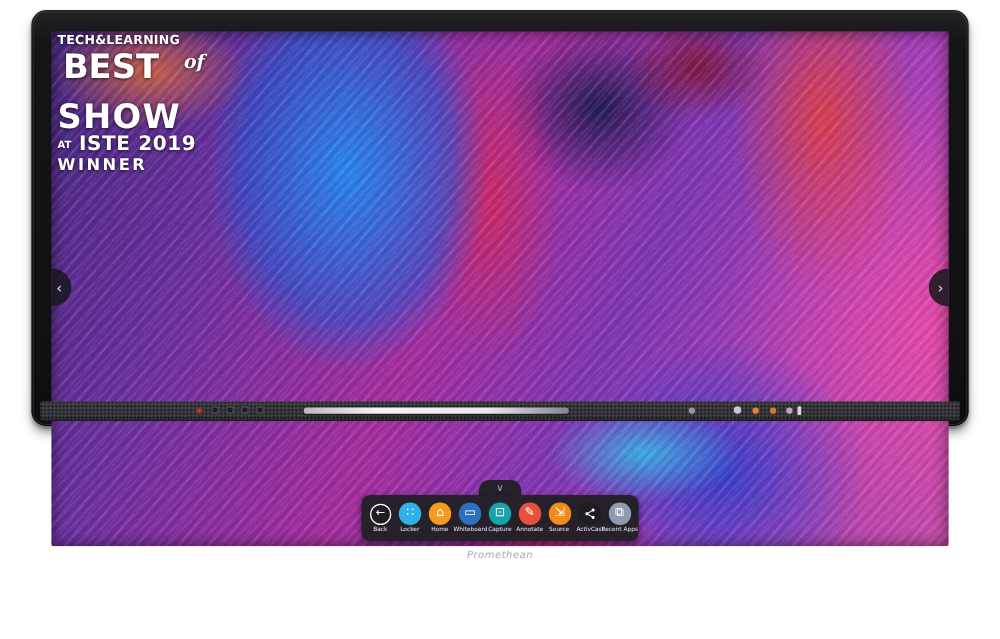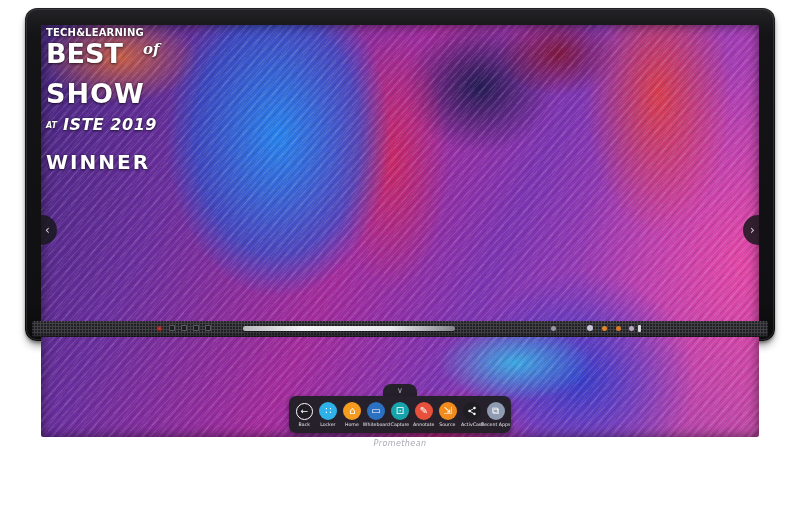--- a/index.html
+++ b/index.html
@@ -34,26 +34,26 @@
       radial-gradient(ellipse 110px 55px at 66% 82%,rgba(48,195,235,.8),transparent 70%),
       radial-gradient(ellipse 160px 150px at 75% 86%,rgba(38,62,205,.85),transparent 72%),
       radial-gradient(ellipse 220px 260px at 98% 58%,rgba(238,72,165,.8),transparent 75%),
       radial-gradient(ellipse 150px 70px at 55% 100%,rgba(228,32,125,.75),transparent 70%),
       linear-gradient(115deg,#46277e 0%,#6a2f9e 22%,#a42c9c 45%,#7c35b2 62%,#a93eb4 80%,#bb4aa6 100%);
   }
   
   .badge{position:absolute;left:5px;top:3px;width:122px;color:#fff;
     text-shadow:0 1px 3px rgba(0,0,0,.6),0 0 2px rgba(0,0,0,.4);line-height:1;}
   .badge-pub{font-size:10px;font-weight:bold;letter-spacing:.2px;margin-bottom:2px;}
-  .badge-best{font-size:27px;font-weight:800;display:flex;align-items:flex-start;}
+  .badge-best{font-size:27px;font-weight:800;display:flex;align-items:flex-start;justify-content:center;}
   .badge-of{font-size:15px;font-style:italic;font-family:"DejaVu Serif","Liberation Serif",serif;margin-left:20px;margin-top:2px;}
   .badge-show{font-size:27px;font-weight:800;letter-spacing:1px;margin-top:13px;}
-  .badge-iste{font-size:16px;font-weight:800;margin-top:10px;letter-spacing:.5px;font-style:italic;}
+  .badge-iste{font-size:16px;font-weight:800;margin-top:0;letter-spacing:.5px;}
   .badge-at{font-size:8px;font-weight:800;vertical-align:2px;letter-spacing:0;}
-  .badge-winner{font-size:20px;font-weight:800;letter-spacing:2px;margin-top:19px;}
+  .badge-winner{font-size:13px;font-weight:800;letter-spacing:2px;margin-top:3px;}
   
   .handle{position:absolute;width:13px;height:30px;top:190px;background:rgba(24,24,28,.85);
     color:#d6d6dc;display:flex;align-items:center;justify-content:center;font-size:12px;line-height:1;}
   .handle.left{left:0;border-radius:0 15px 15px 0;padding-right:3px;}
   .handle.right{right:0;border-radius:15px 0 0 15px;padding-left:3px;}
   
   .dock-wrap{position:absolute;left:50%;transform:translateX(-50%);bottom:4px;width:222px;}
   .dock-tab{width:34px;height:12px;margin:0 auto;background:rgba(32,32,36,.95);
     border-radius:8px 8px 0 0;display:flex;align-items:flex-end;justify-content:center;
     color:#a9a9b2;font-size:8px;line-height:1;padding-bottom:1px;box-sizing:border-box;}

